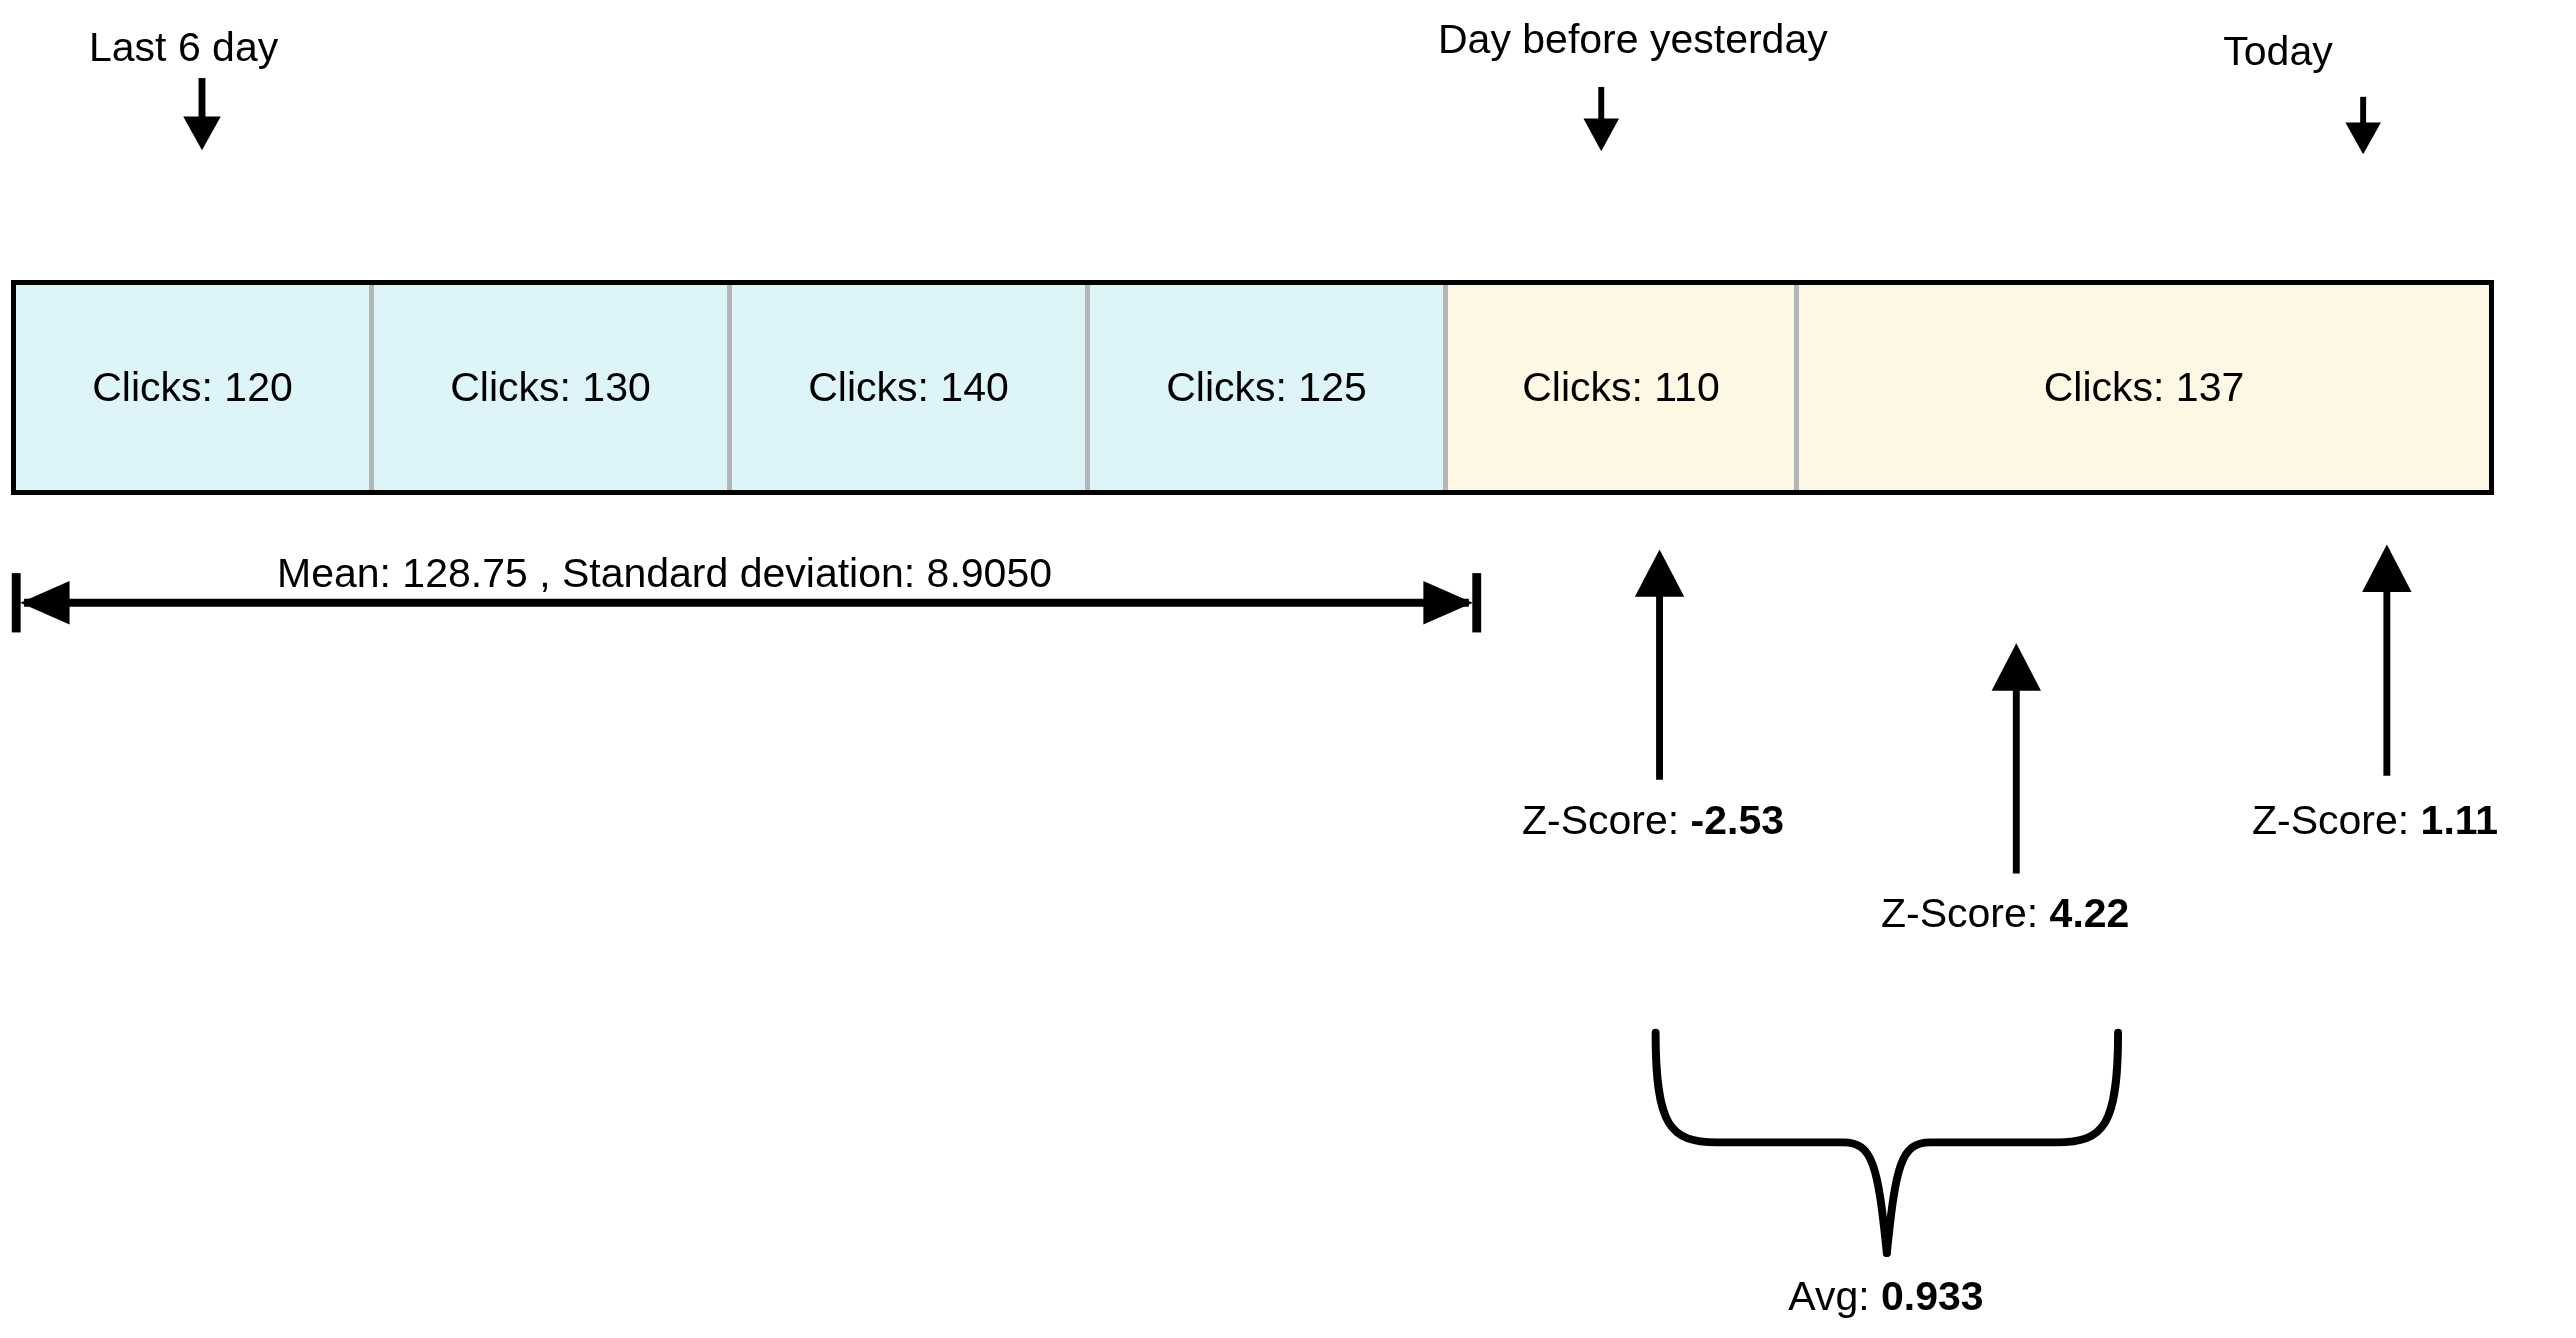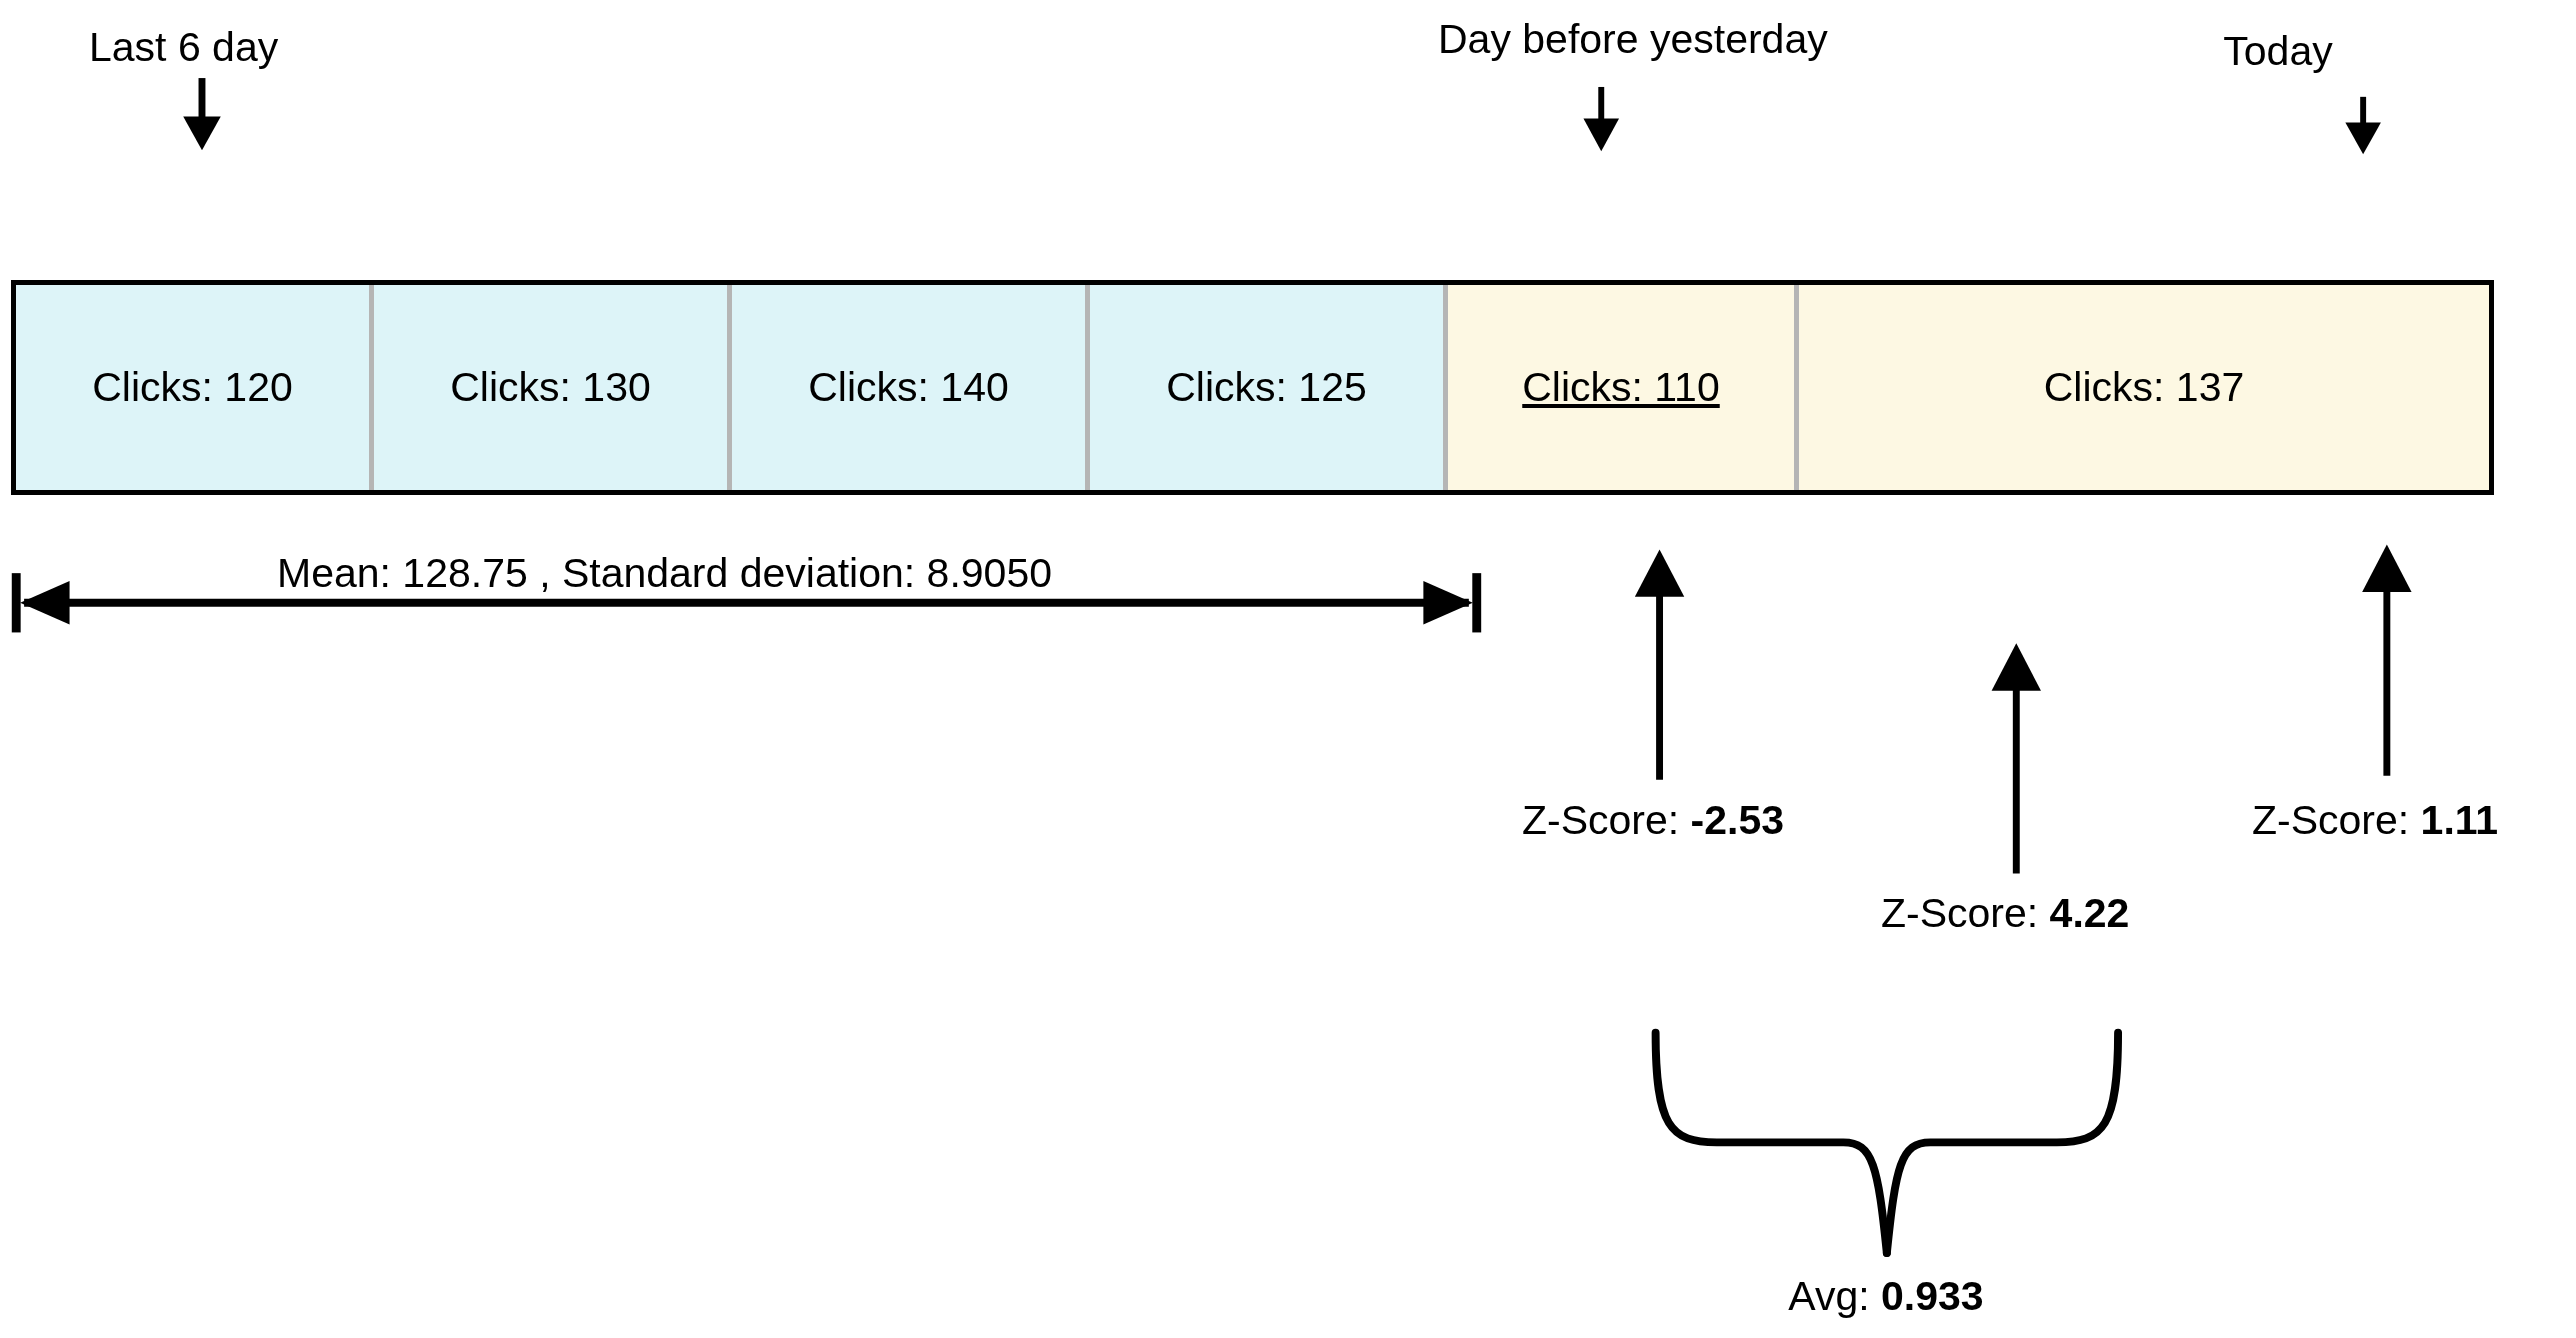--- a/index.html
+++ b/index.html
@@ -57,21 +57,21 @@
     position: relative;
     display: flex;
     align-items: center;
     justify-content: center;
     font-size: 41px;
     white-space: nowrap;
     box-sizing: border-box;
   }
   .cell.recent { background: #ddf4f8; flex: 0 0 353px; }
   .cell.window { background: #fdf8e3; }
-  .cell-w5 { flex: 0 0 346px; text-decoration: underline; }
+  .cell-w5 { flex: 0 0 346px; }
   .cell-w6 { flex: 0 0 306px; }
   .cell-w7 { flex: 1 1 auto; }
 
   
   .meanstd-label {
     position: absolute;
     left: 277px;
     top: 550px;
     font-size: 41px;
     white-space: nowrap;

